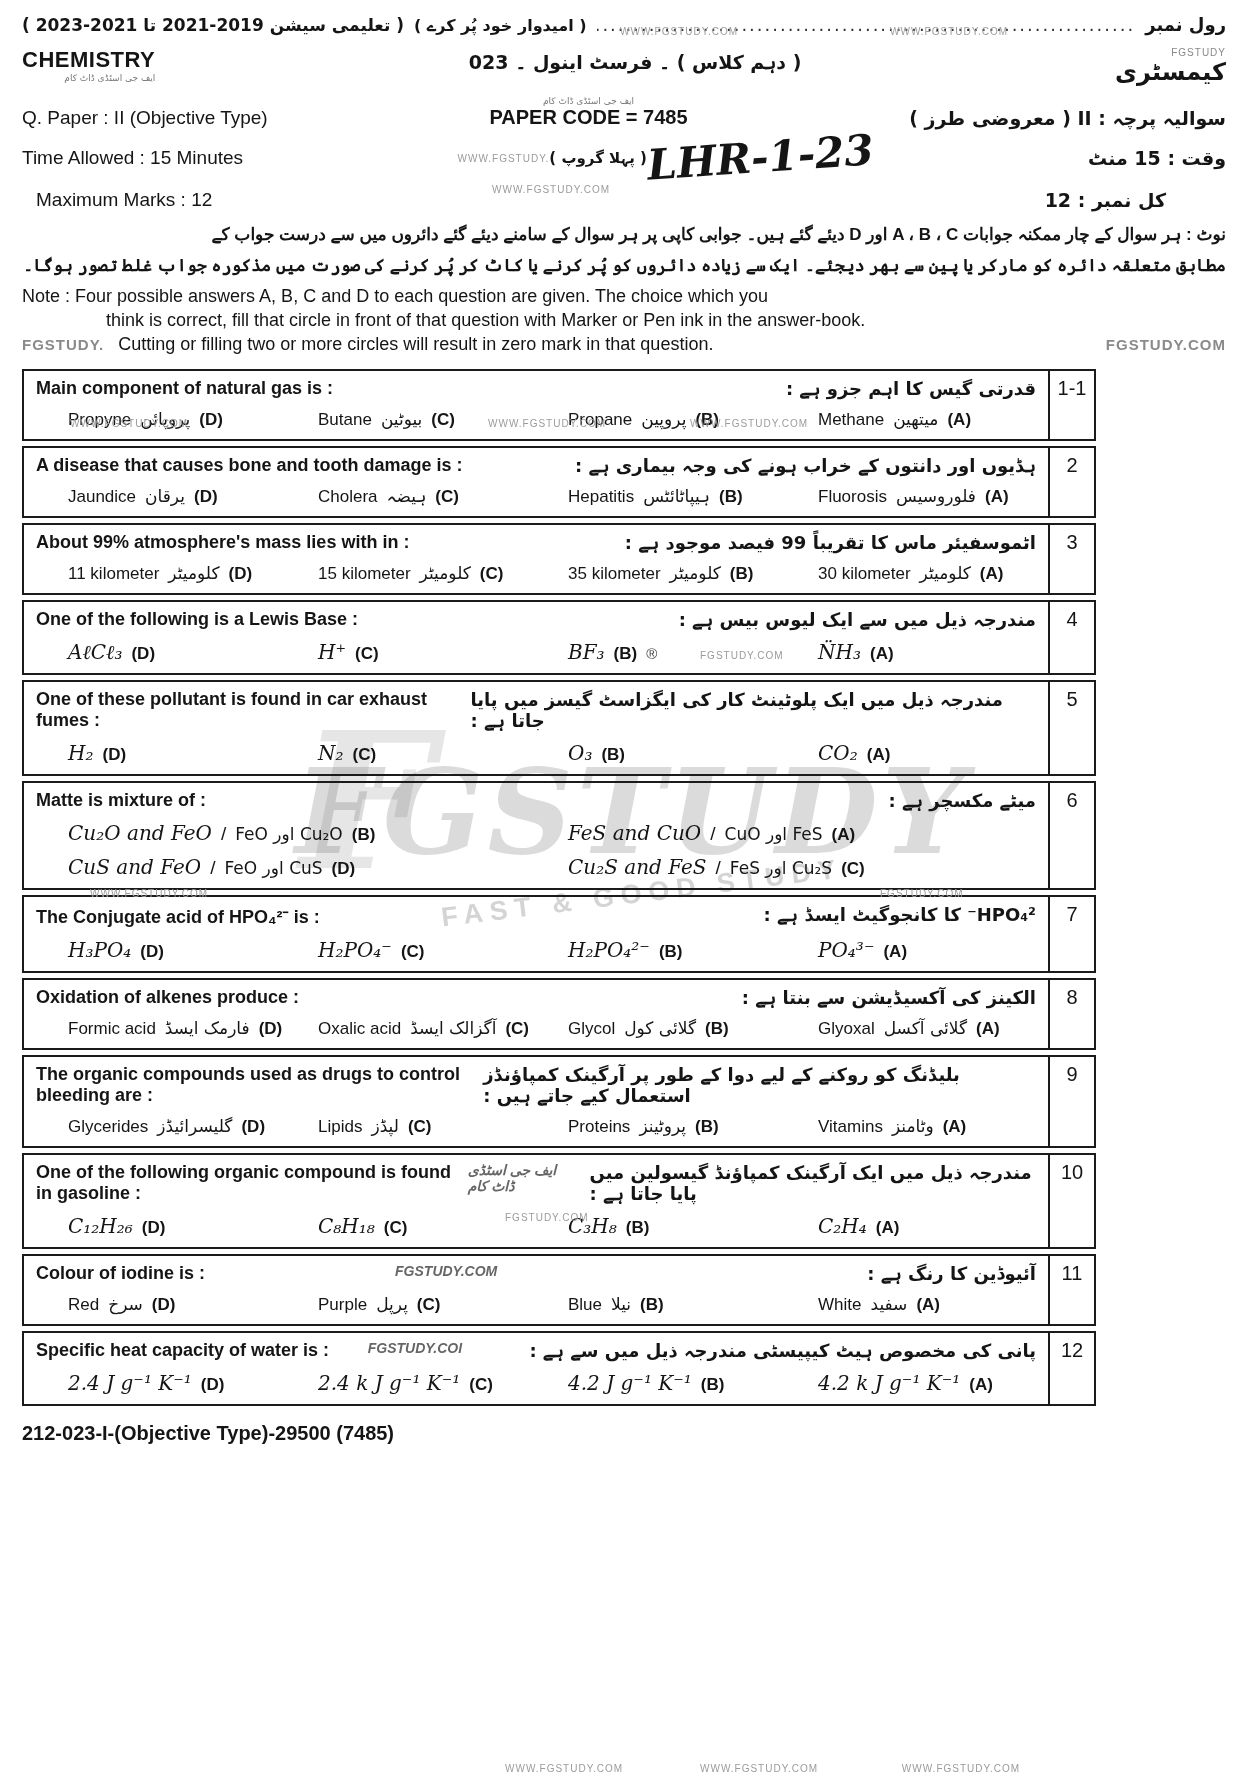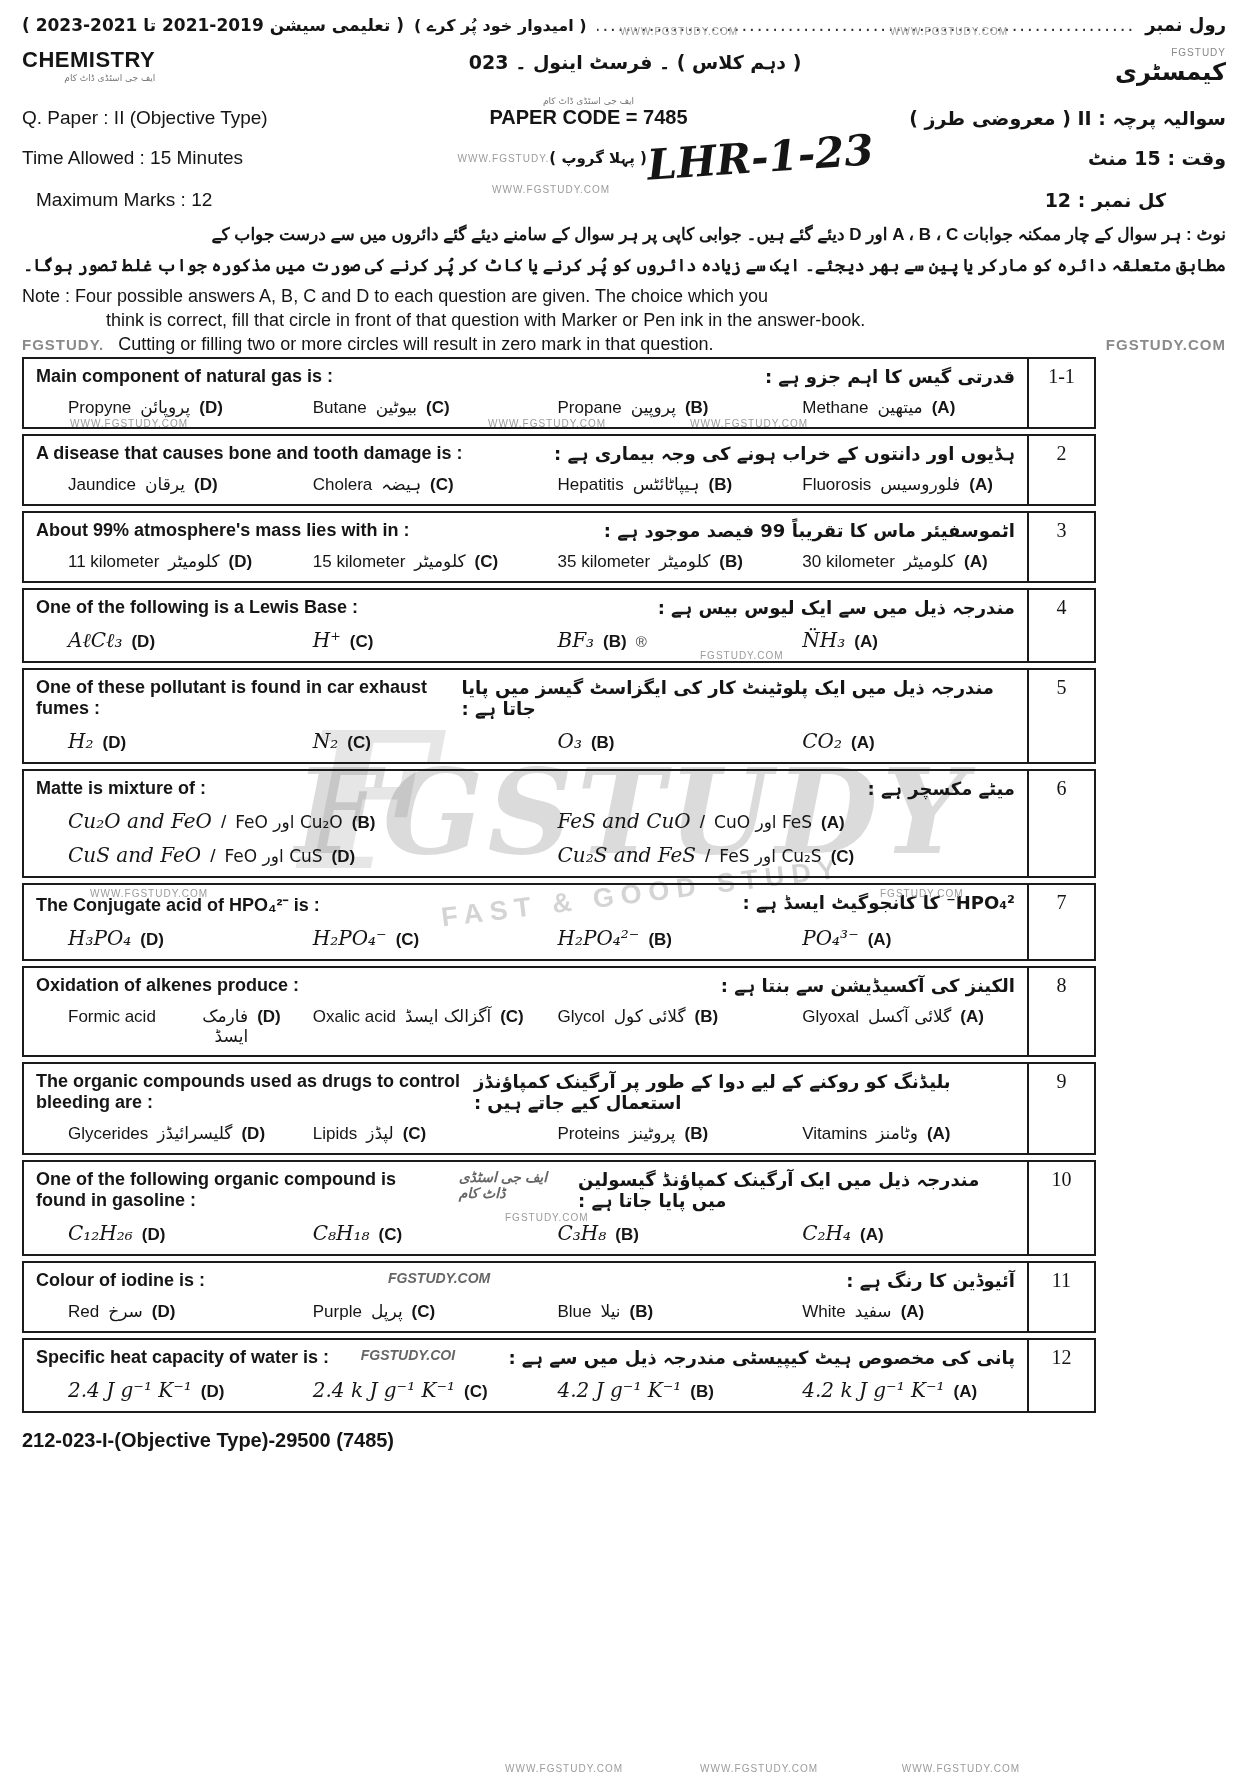--- a/index.html
+++ b/index.html
@@ -70,26 +70,26 @@
   .marks-row .marks-en{padding-left:14px;}
 
   .note-ur{direction:rtl;text-align:right;font-size:17px;font-weight:bold;line-height:1.85;margin-top:8px;}
   .note-en{font-size:18px;line-height:1.35;margin-top:2px;}
   .note-en .cont{padding-left:84px;}
   .note-en-3{display:flex;align-items:baseline;gap:14px;}
   .fg-small{font-size:15px;color:#8a8a8a;font-weight:bold;letter-spacing:1px;}
   .note-en-3 .spacer{flex:1;}
 
   
-  .questions{margin-top:0;margin-right:130px;position:relative;z-index:1;}
+  .questions{margin-top:12px;margin-right:130px;position:relative;z-index:1;}
   .q-row{display:flex;align-items:stretch;margin-bottom:5px;}
   .q-box{flex:1;border:2.5px solid #1b1b1b;padding:7px 12px 9px 12px;background:transparent;}
   .q-num{
-    width:67px;border:2.5px solid #1b1b1b;border-left:none;
-    font-size:20px;text-align:center;padding-top:6px;box-sizing:border-box;font-family:Liberation Serif, serif;
+    width:46px;border:2.5px solid #1b1b1b;border-left:none;
+    font-size:20px;text-align:center;padding-top:6px;box-sizing:border-box;
   }
   .q-head{display:flex;align-items:flex-start;gap:10px;font-size:18px;}
   .q-en{font-weight:bold;max-width:46%;}
   .q-wm{margin:0 auto;font-size:14px;font-style:italic;font-weight:bold;color:#666;
         font-family:"Liberation Sans","DejaVu Sans",sans-serif;}
   .q-ur{margin-left:auto;font-size:18px;font-weight:bold;text-align:left;}
   .opt-row{display:flex;margin-top:10px;}
   .opt{flex:1;display:flex;align-items:baseline;gap:9px;padding-left:32px;font-size:17px;}
   .opt-en{white-space:nowrap;}
   .opt-ur{font-size:17px;}

